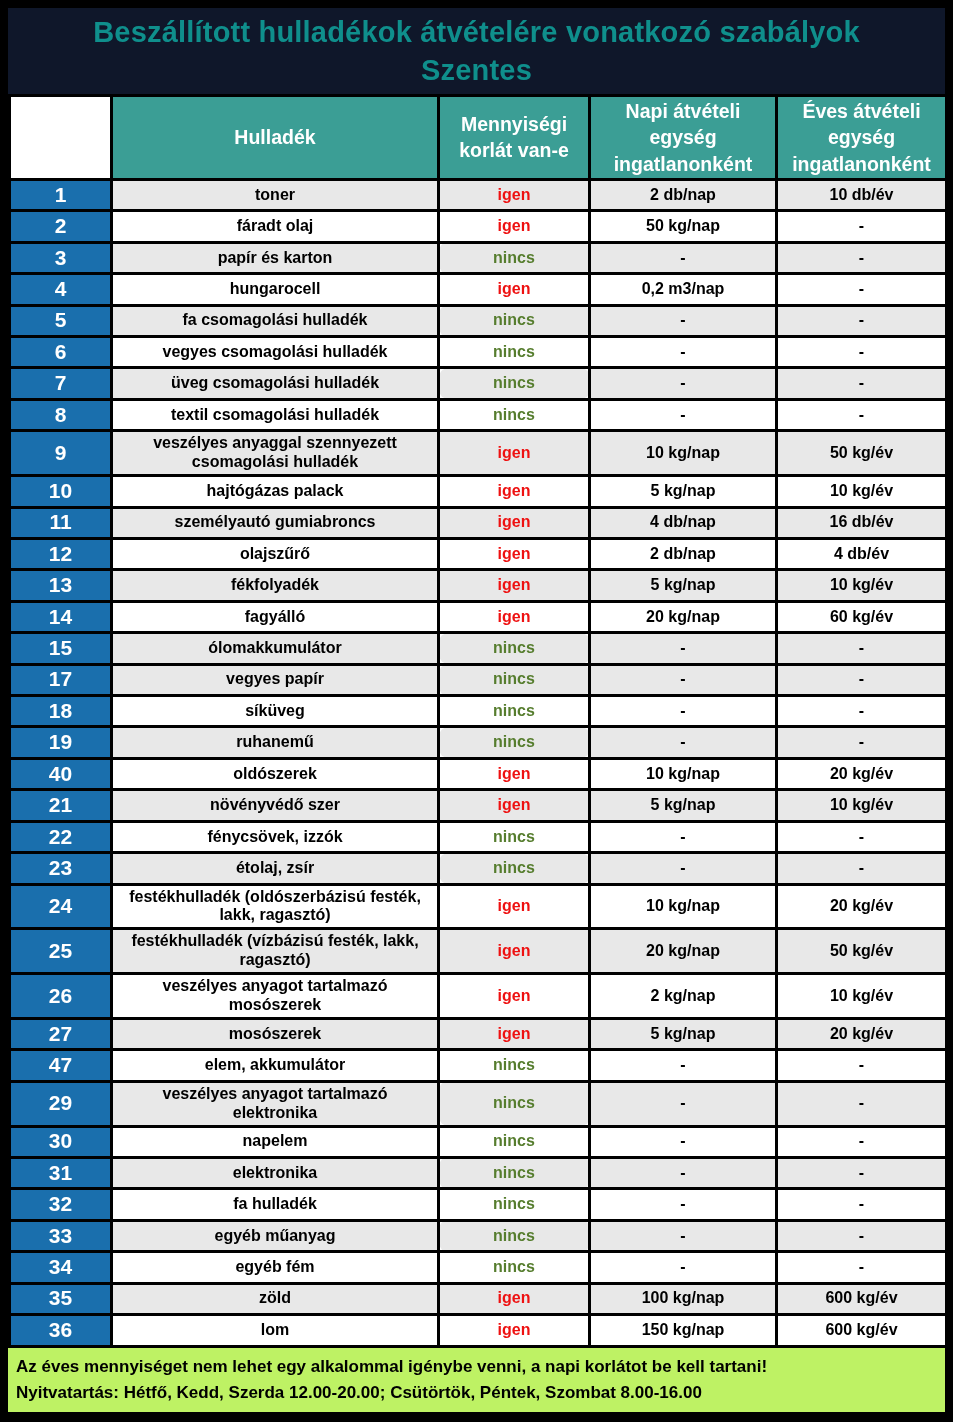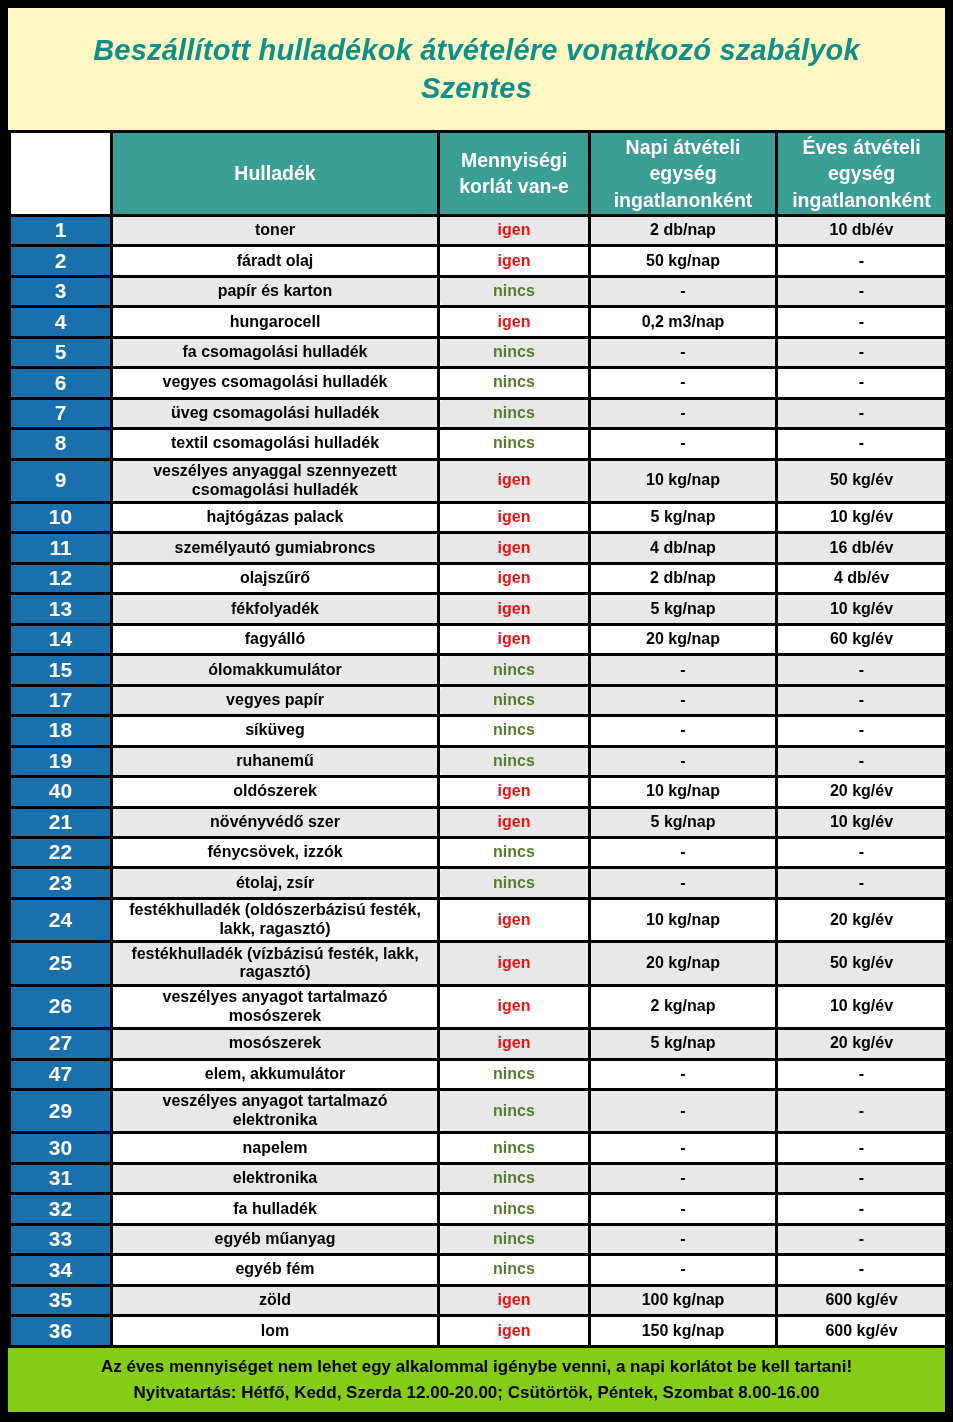--- a/index.html
+++ b/index.html
@@ -12,28 +12,27 @@
     width: 953px;
     height: 1422px;
     border: 8px solid #000;
     border-bottom-width: 10px;
     background: #fff;
     display: flex;
     flex-direction: column;
     overflow: hidden;
   }
   .title-block {
-    height: 122px;
+    height: 86px;
     flex: 0 0 auto;
     display: flex;
     flex-direction: column;
     align-items: center;
     justify-content: center;
-    background: #fef9c3;
-    font-style: italic;
+    background: #0f172a;
   }
   .title-line {
     color: var(--title-color, #0f8f8c);
     font-weight: bold;
     font-size: 29px;
     line-height: 1.32;
     text-align: center;
     letter-spacing: 0.2px;
   }
   table.rules {
@@ -76,23 +75,23 @@
   }
   tr.shade td:not(.num) { background: var(--row-odd-bg, #e8e8e8); }
   tr.plain td:not(.num) { background: var(--row-even-bg, #ffffff); }
   td.limit.yes { color: var(--yes-color, #ee1111); }
   td.limit.no  { color: var(--no-color, #567d2e); border-radius: 9px; }
   .footer-block {
     flex: 0 0 auto;
     height: 64px;
     display: flex;
     flex-direction: column;
-    align-items: center;
+    align-items: flex-start;
     justify-content: space-evenly;
-    background: #84cc16;
+    background: #bef264;
     padding: 3px 8px;
   }
   .footer-line {
     color: #000;
     font-weight: bold;
     font-size: 17px;
     text-align: center;
     line-height: 1.2;
   }
 </style>

